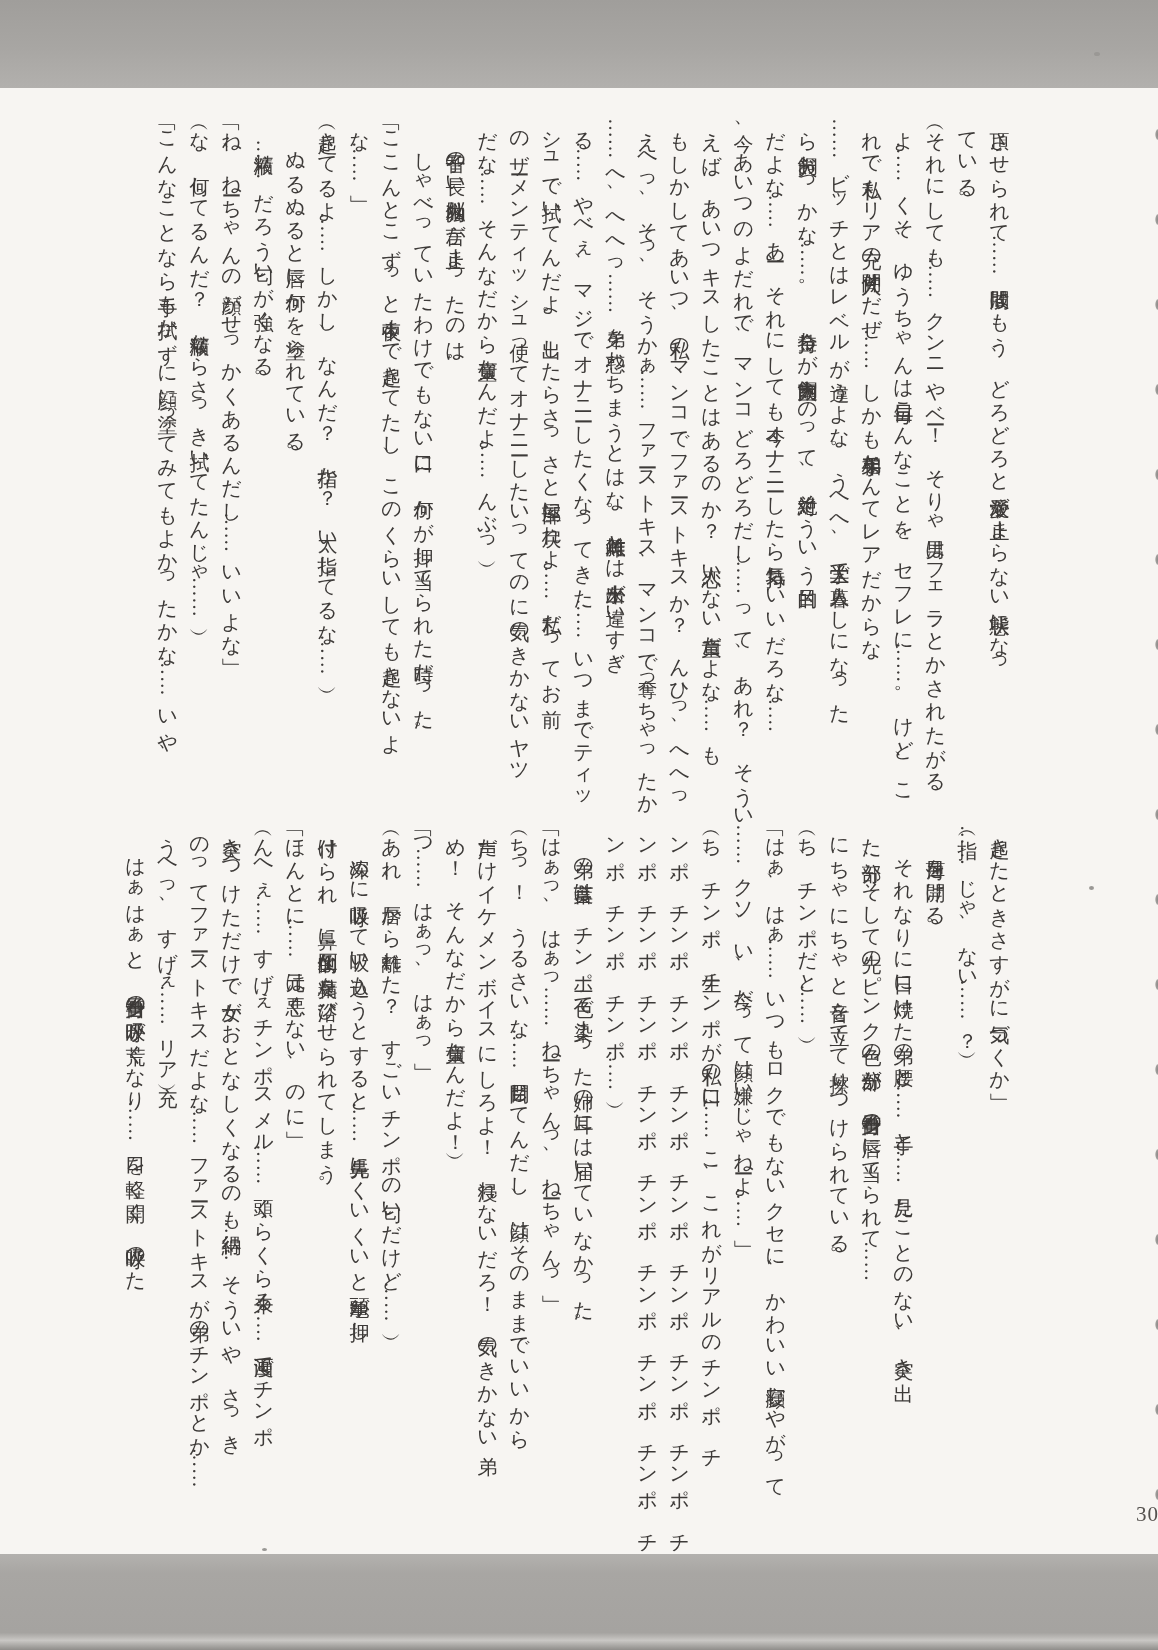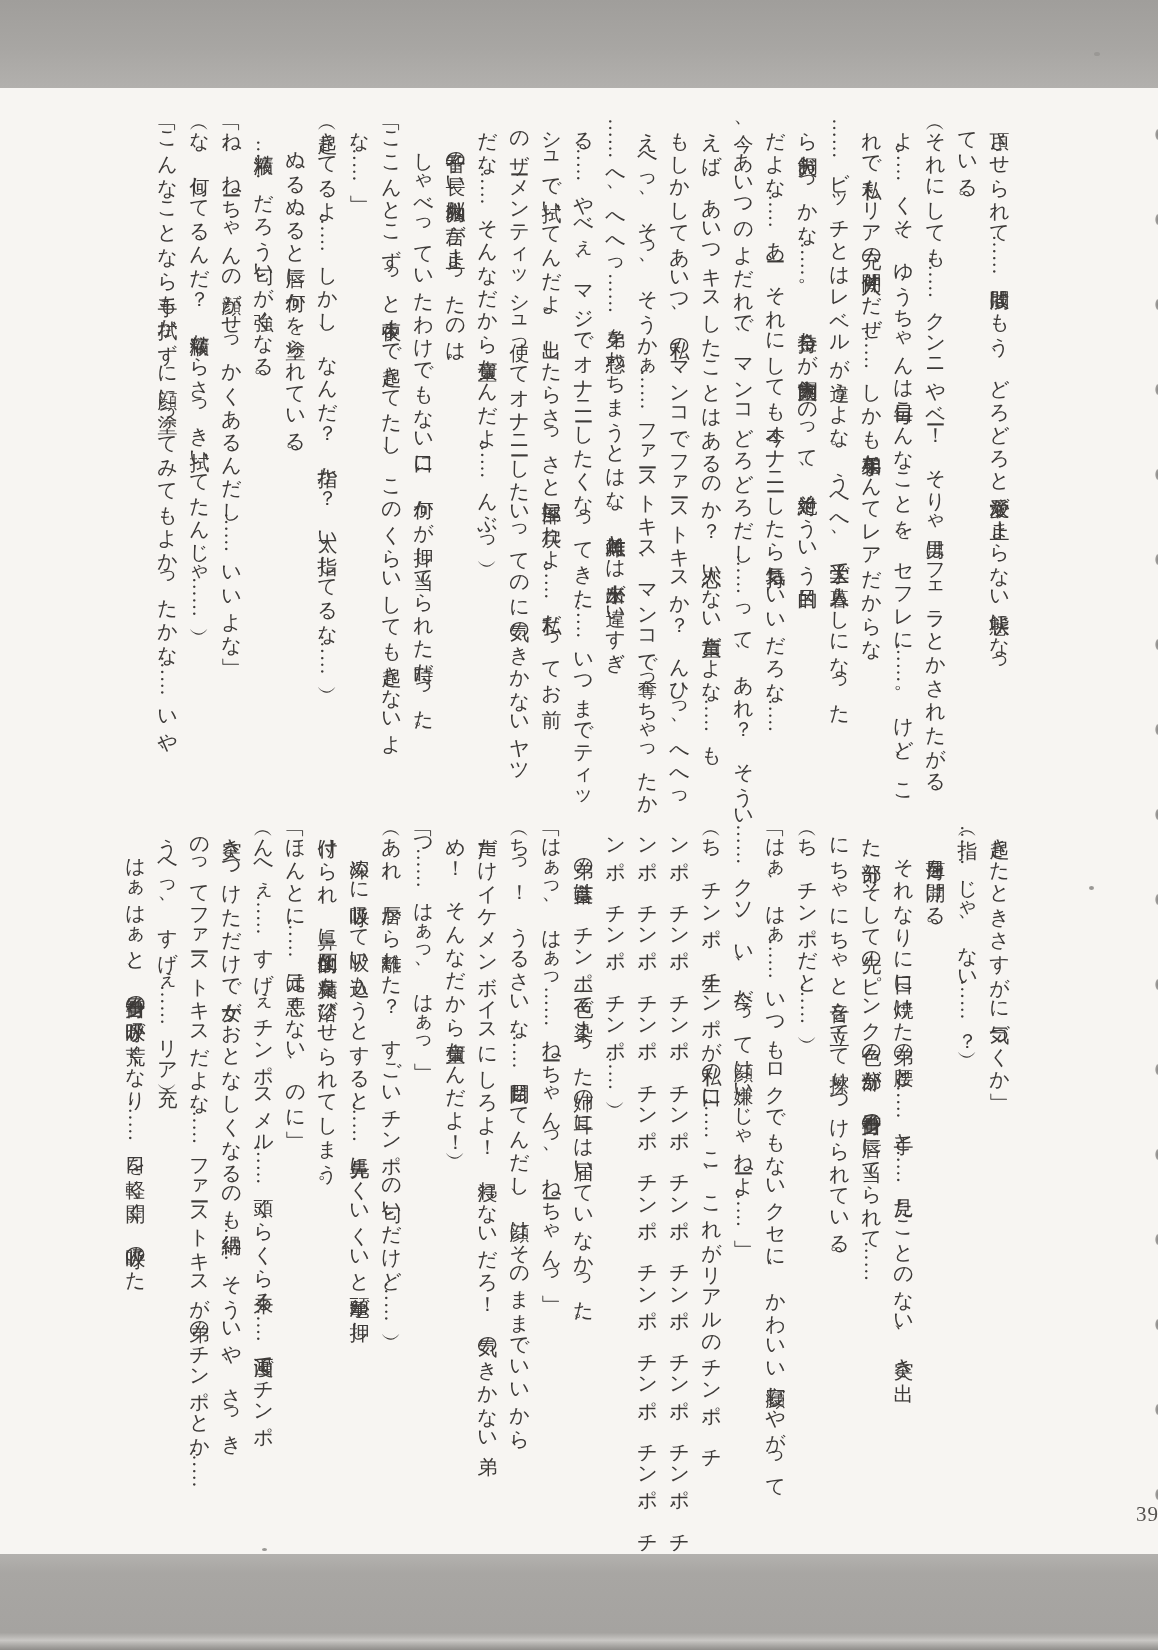--- a/index.html
+++ b/index.html
@@ -120,13 +120,13 @@
     <p>　深めに呼吸して吸い込もうとすると……鼻先にくいくいと亀頭が押し</p>
     <p>付けられ、鼻に圧倒的な精臭を浴びせられてしまう。</p>
     <p>「ほんとに……元は悪くない、のに」</p>
     <p>（んへぇ……すげぇチンポスメル……頭くらくら来る……漫画でチンポ</p>
     <p>突きつけただけで女がおとなしくなるのも納得……そういや、さっき</p>
     <p>のってファーストキスだよな……ファーストキスが弟のチンポとか……</p>
     <p>うへっ、すげぇ……リア充）</p>
     <p>　はぁはぁと、智子自身の呼吸が荒くなり……口を軽く開く。呼吸のた</p>
   </div>
 
-<div class="page-number">39</div>
+<div class="page-number">30</div>
 
 </body></html>

